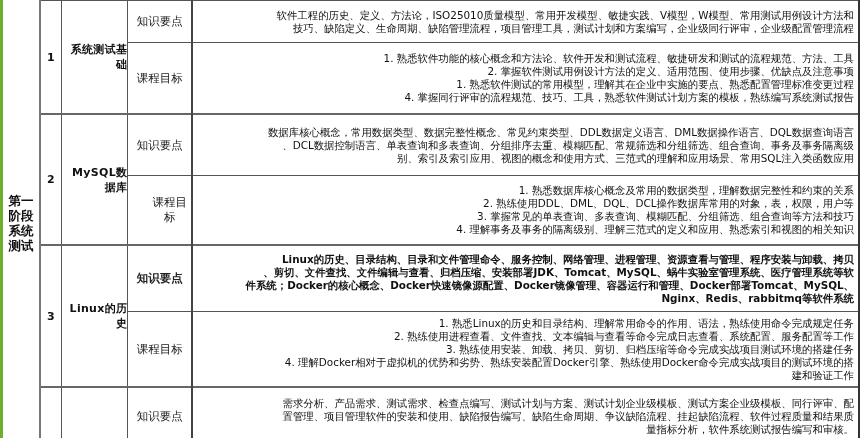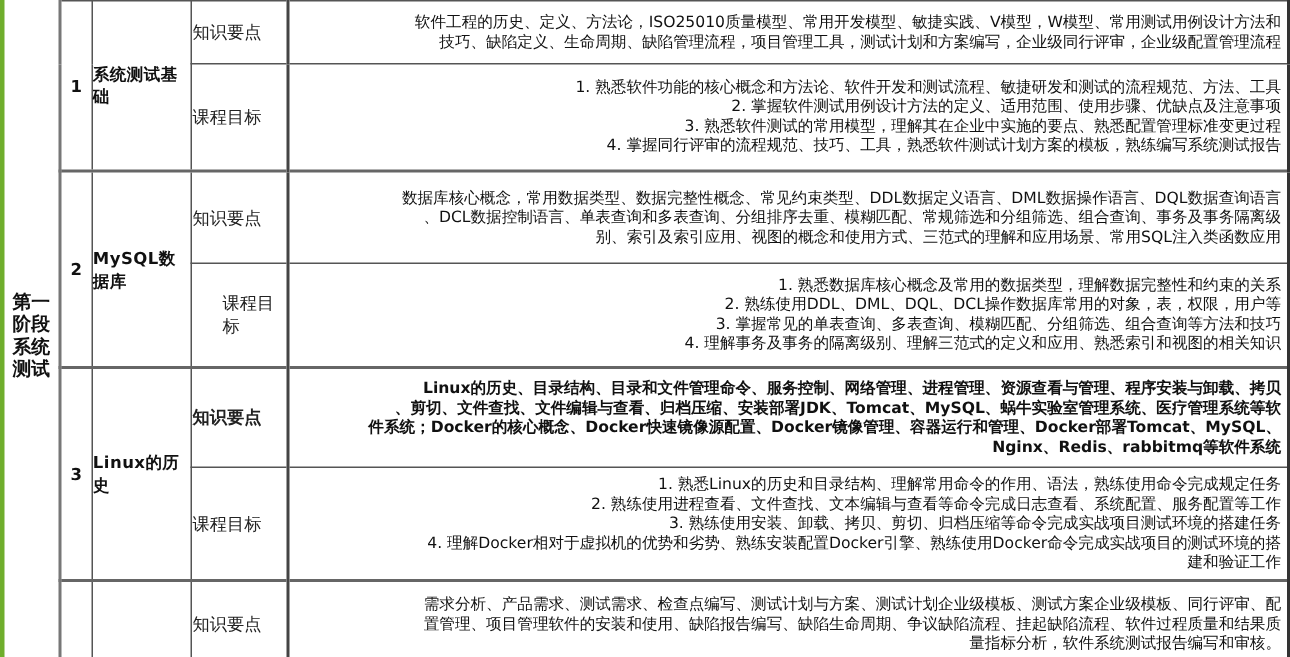--- a/index.html
+++ b/index.html
@@ -5,22 +5,22 @@
     html, body { margin: 0; padding: 0; background: #ffffff; }
     body { width: 860px; height: 438px; overflow: hidden; position: relative;
            font-family: "DejaVu Sans", sans-serif; color: #111; }
     .green-edge { position: absolute; left: 0; top: 0; width: 3px; height: 438px; background: #6fae2c; z-index: 3; }
     .wrap { position: absolute; left: 3px; top: 0; }
     table { border-collapse: collapse; table-layout: fixed; }
     td { border: 1px solid #555; vertical-align: middle; padding: 0; }
     td.stage { width: 56px; border-left: none; border-top: none; border-bottom: none; text-align: center;
                font-weight: bold; font-size: 12.5px; line-height: 15px; border-right: 2px solid #777; }
     td.num { width: 31px; text-align: center; font-weight: bold; font-size: 11px; }
-    td.course { width: 84px; text-align: left; font-weight: bold; font-size: 11px; letter-spacing: 0.3px; margin-top: 12px; }
-    td.label { width: 70px; text-align: left; font-size: 11.5px; color: #222; }
+    td.course { width: 84px; text-align: right; font-weight: bold; font-size: 11px; letter-spacing: 0.3px; margin-top: 12px; }
+    td.label { width: 70px; text-align: center; font-size: 11.5px; color: #222; }
     td.content { width: 684px; font-size: 10.4px; line-height: 13px; padding: 0 4px 0 3px; text-align: left;
                  border-left: 2px solid #444; border-right: 2px solid #333; }
     td.content .line { display: block; white-space: nowrap; text-align: right; }
     tr.r-k1 td.cell { height: 41px; }
     tr.r-g1 td.cell { height: 70px; }
     tr.r-k2 td.cell { height: 60px; }
     tr.r-g2 td.cell { height: 68px; padding-left: 20px; }
     tr.r-k3 td.cell { height: 65px; font-weight: bold; }
     tr.r-g3 td.cell { height: 74px; }
     tr.r-k4 td.cell { height: 57px; }
@@ -47,21 +47,21 @@
       <span class="line">软件工程的历史、定义、方法论，ISO25010质量模型、常用开发模型、敏捷实践、V模型，W模型、常用测试用例设计方法和</span>
       <span class="line">技巧、缺陷定义、生命周期、缺陷管理流程，项目管理工具，测试计划和方案编写，企业级同行评审，企业级配置管理流程</span>
     </td>
   </tr>
 
   <tr class="r-g1">
     <td class="label cell">课程目标</td>
     <td class="content cell">
       <span class="line">1.  熟悉软件功能的核心概念和方法论、软件开发和测试流程、敏捷研发和测试的流程规范、方法、工具</span>
       <span class="line">2.  掌握软件测试用例设计方法的定义、适用范围、使用步骤、优缺点及注意事项</span>
-      <span class="line">3.  熟悉软件测试的常用模型，理解其在企业中实施的要点、熟悉配置管理标准变更过程</span>
+      <span class="line">1.  熟悉软件测试的常用模型，理解其在企业中实施的要点、熟悉配置管理标准变更过程</span>
       <span class="line">4.  掌握同行评审的流程规范、技巧、工具，熟悉软件测试计划方案的模板，熟练编写系统测试报告</span>
     </td>
   </tr>
 
   <tr class="r-k2 thick-top">
     <td class="num" rowspan="2">2</td>
     <td class="course" rowspan="2">MySQL数据库</td>
     <td class="label cell">知识要点</td>
     <td class="content cell">
       <span class="line">数据库核心概念，常用数据类型、数据完整性概念、常见约束类型、DDL数据定义语言、DML数据操作语言、DQL数据查询语言</span>

